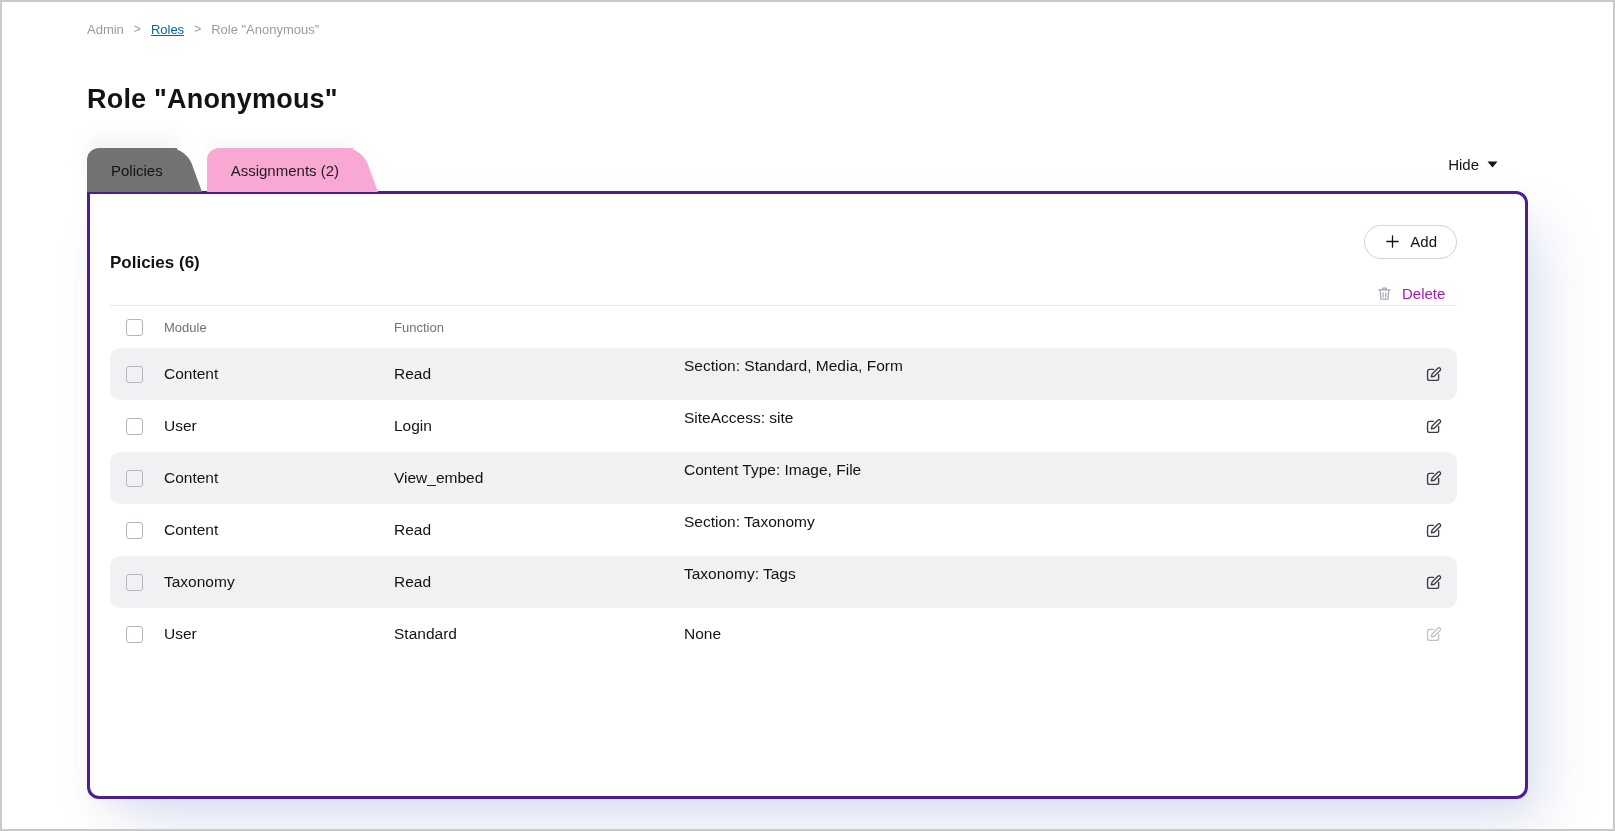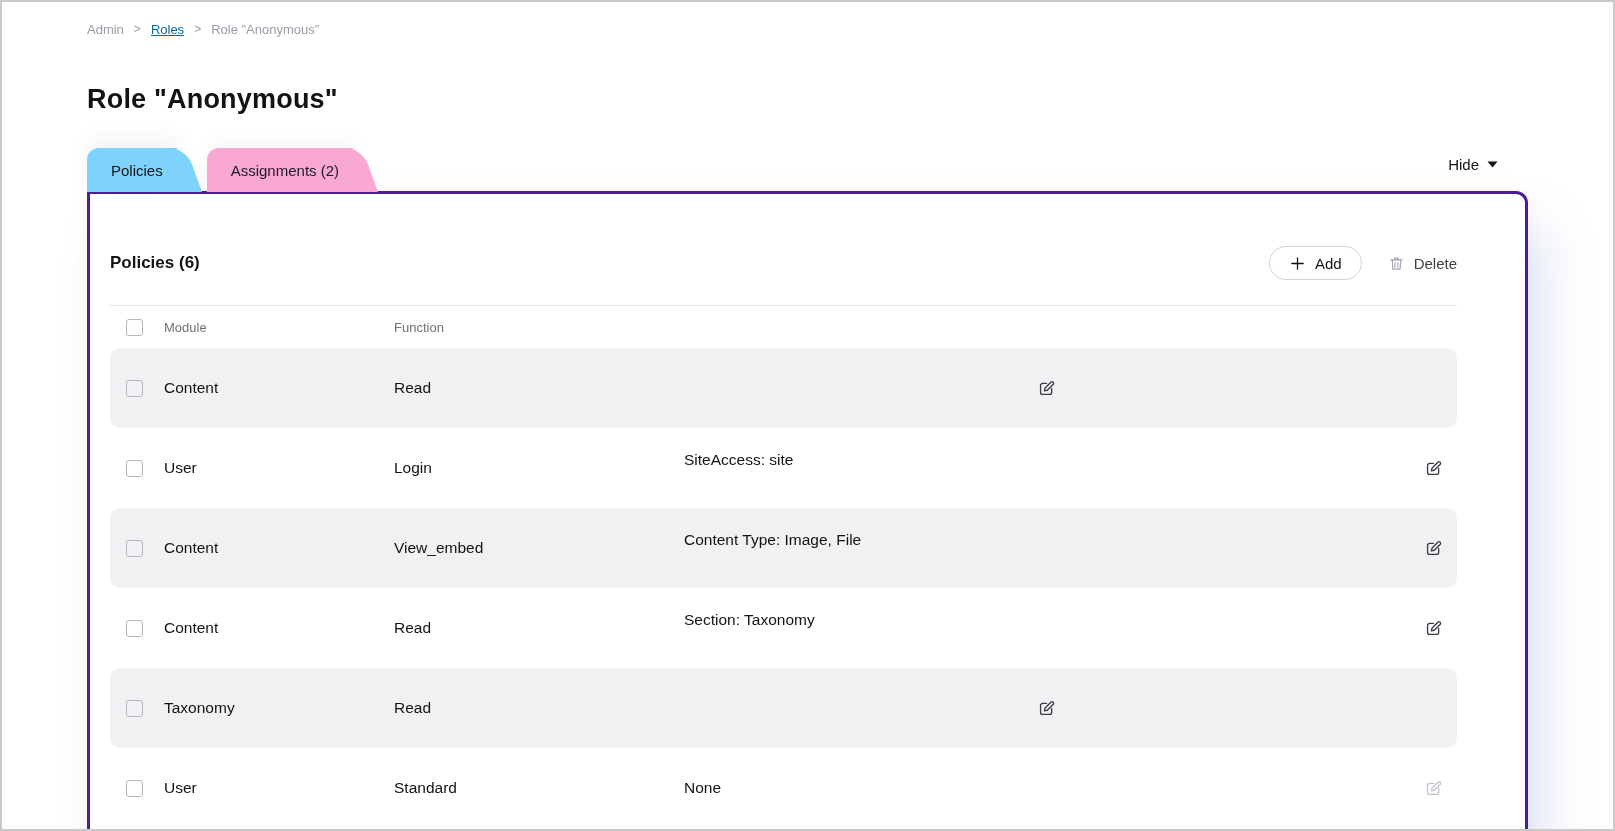--- a/index.html
+++ b/index.html
@@ -38,21 +38,21 @@
   .tab::after {
     content: "";
     position: absolute;
     top: 0; bottom: 0; right: -17px;
     width: 36px;
     background: inherit;
     transform: skewX(20deg);
     border-top-right-radius: 16px;
     z-index: -1;
   }
-  .tab.active { background: #7dd3fc; z-index: 3; box-shadow: 0 -10px 18px rgba(125,135,170,.10); }
+  .tab.active { background: #737373; z-index: 3; box-shadow: 0 -10px 18px rgba(125,135,170,.10); }
   .tab.inactive { background: #f9a8d4; z-index: 1; margin-left: 30px; color: #1c1c22; box-shadow: 0 -8px 16px rgba(125,135,170,.07); }
   .tab .tab-label { position: relative; z-index: 2; white-space: nowrap; }
 
   .hide-toggle {
     margin-left: auto; align-self: center;
     display: flex; align-items: center; gap: 8px;
     font-size: 15px; color: #131313; cursor: pointer;
     padding-bottom: 10px; padding-right: 30px;
   }
   .hide-toggle svg { display: block; }
@@ -63,56 +63,56 @@
     background: #ffffff;
     border: 3px solid #4c1d95;
     border-radius: 0 12px 12px 12px;
     min-height: 608px;
     padding: 52px 68px 60px 20px;
     box-shadow: 22px 30px 55px -8px rgba(98,118,190,.22), 0 6px 18px rgba(120,130,170,.06);
   }
 
   .panel-header { display: flex; align-items: center; justify-content: space-between; height: 34px; margin-bottom: 25px; }
   .panel-title { font-size: 17px; font-weight: 700; padding-left: 0; }
-  .panel-actions { display: flex; align-items: center; gap: 26px; }
+  .panel-actions { display: flex; align-items: center; gap: 26px; flex-direction: column; }
 
   .btn-add {
     display: flex; align-items: center; gap: 9px;
     height: 34px; padding: 0 19px;
     background: #ffffff;
     border: 1px solid #d2d2dc;
     border-radius: 17px;
     font-size: 15px; color: #131313;
     font-family: inherit;
     cursor: pointer;
   }
   .btn-add svg { display: block; }
 
   .btn-delete {
     display: flex; align-items: center; gap: 9px;
     background: none; border: none;
-    font-size: 15px; color: #404040;
+    font-size: 15px; color: #a21caf;
     font-family: inherit;
     cursor: default;
   }
   .btn-delete svg { display: block; }
 
   .divider { height: 1px; background: #e6e6ee; border: none; }
 
   
   .grid-row {
     display: grid;
     grid-template-columns: 38px 230px 290px 1fr 48px;
     align-items: center;
     padding-left: 16px;
   }
   .table-head { height: 42px; color: #71717d; font-size: 13px; }
   .table-head .checkbox { margin-top: 0; }
 
-  .table-row { height: 80px; font-size: 15.5px; border-radius: 10px; background: #ffffff; }
+  .table-row { height: 52px; font-size: 15.5px; border-radius: 10px; background: #ffffff; }
   .table-row.alt { background: #f1f1f4; }
 
   .checkbox {
     appearance: none; -webkit-appearance: none;
     width: 17px; height: 17px;
     border: 1px solid #b4b4bf;
     border-radius: 3px;
     background: transparent;
     cursor: pointer;
     display: block;
@@ -188,20 +188,21 @@
       <span>Module</span>
       <span>Function</span>
       <span></span>
     </div>
 
     <div>
       <div class="grid-row table-row alt">
         <input type="checkbox" class="checkbox" style="">
         <span class="module-cell">Content</span>
         <span class="function-cell">Read</span>
+        <span class="limitations-cell raised">Section: Standard, Media, Form</span>
         <button class="edit-btn">
           <svg width="19" height="19" viewBox="0 0 24 24" fill="none" stroke="currentColor" stroke-width="1.7" stroke-linecap="round" stroke-linejoin="round">
               <path d="M12 5.5H7A2.5 2.5 0 0 0 4.5 8v9A2.5 2.5 0 0 0 7 19.5h9a2.5 2.5 0 0 0 2.5-2.5v-5"></path>
               <path d="M17.8 3.8a2 2 0 0 1 2.8 2.8l-7.6 7.6-3.7.9.9-3.7 7.6-7.6z"></path>
             </svg>
         </button>
       </div>
 
       <div class="grid-row table-row">
         <input type="checkbox" class="checkbox" style="">
@@ -239,20 +240,21 @@
               <path d="M12 5.5H7A2.5 2.5 0 0 0 4.5 8v9A2.5 2.5 0 0 0 7 19.5h9a2.5 2.5 0 0 0 2.5-2.5v-5"></path>
               <path d="M17.8 3.8a2 2 0 0 1 2.8 2.8l-7.6 7.6-3.7.9.9-3.7 7.6-7.6z"></path>
             </svg>
         </button>
       </div>
 
       <div class="grid-row table-row alt">
         <input type="checkbox" class="checkbox" style="">
         <span class="module-cell">Taxonomy</span>
         <span class="function-cell">Read</span>
+        <span class="limitations-cell raised">Taxonomy: Tags</span>
         <button class="edit-btn">
           <svg width="19" height="19" viewBox="0 0 24 24" fill="none" stroke="currentColor" stroke-width="1.7" stroke-linecap="round" stroke-linejoin="round">
               <path d="M12 5.5H7A2.5 2.5 0 0 0 4.5 8v9A2.5 2.5 0 0 0 7 19.5h9a2.5 2.5 0 0 0 2.5-2.5v-5"></path>
               <path d="M17.8 3.8a2 2 0 0 1 2.8 2.8l-7.6 7.6-3.7.9.9-3.7 7.6-7.6z"></path>
             </svg>
         </button>
       </div>
 
       <div class="grid-row table-row">
         <input type="checkbox" class="checkbox" style="">

